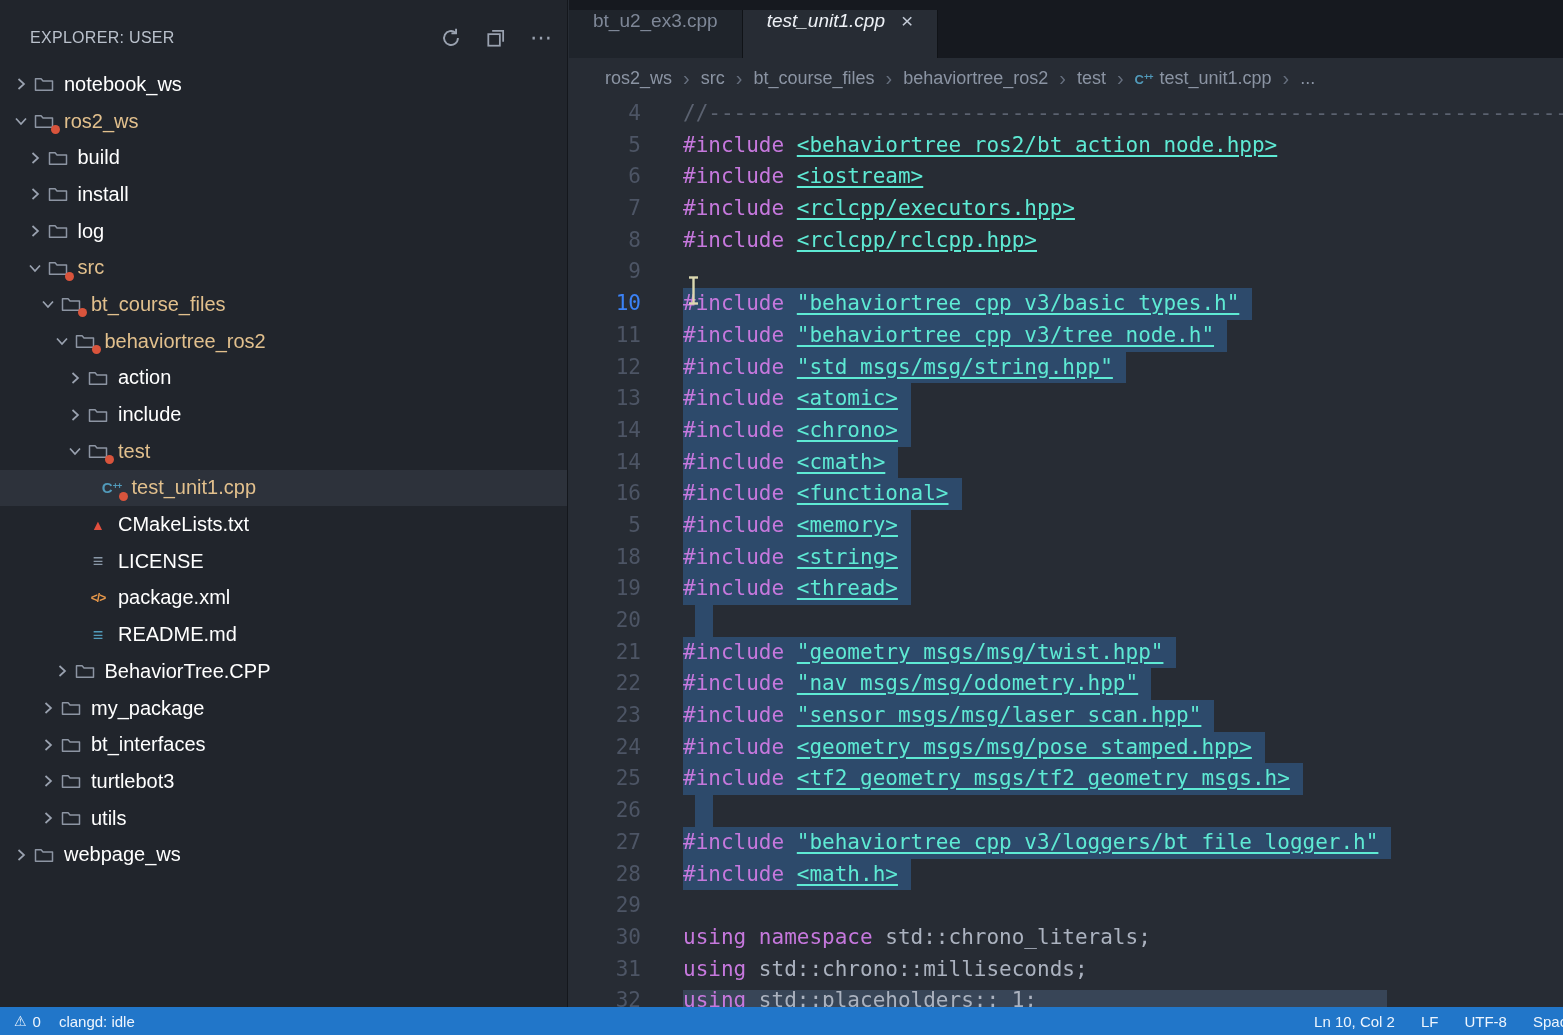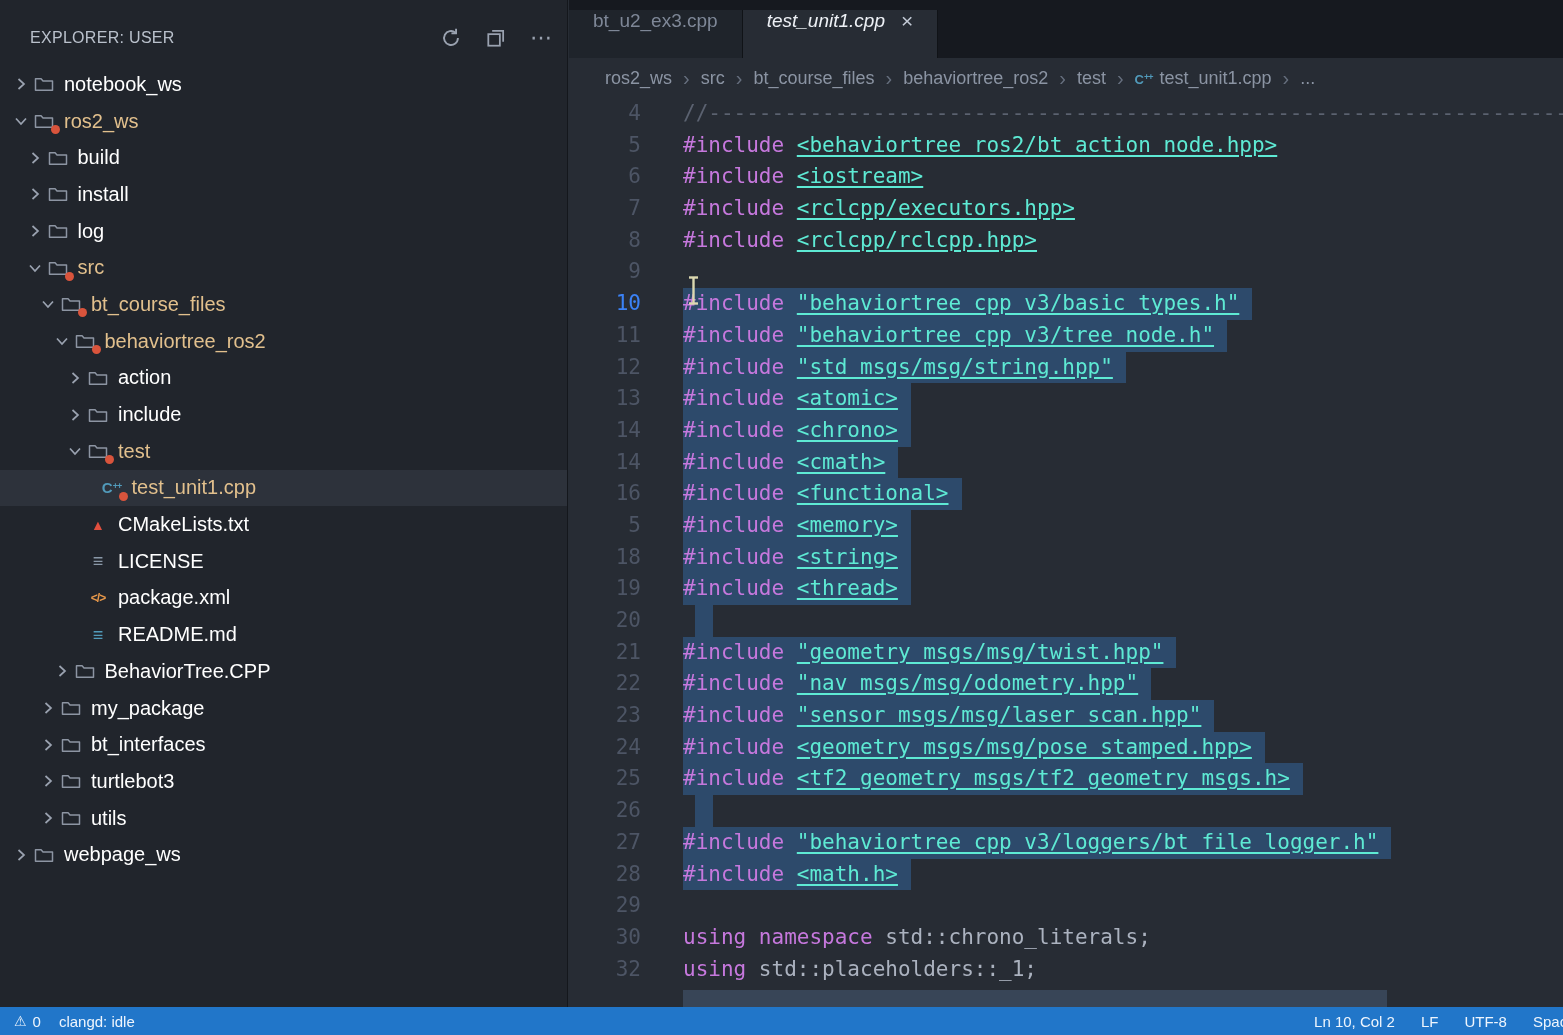--- a/index.html
+++ b/index.html
@@ -458,20 +458,21 @@
         <div class="crow"><span class="ln">21</span><span class="ltxt lsel"><span class="tk-d">#include </span><span class="tk-s">"geometry_msgs/msg/twist.hpp"</span></span></div>
         <div class="crow"><span class="ln">22</span><span class="ltxt lsel"><span class="tk-d">#include </span><span class="tk-s">"nav_msgs/msg/odometry.hpp"</span></span></div>
         <div class="crow"><span class="ln">23</span><span class="ltxt lsel"><span class="tk-d">#include </span><span class="tk-s">"sensor_msgs/msg/laser_scan.hpp"</span></span></div>
         <div class="crow"><span class="ln">24</span><span class="ltxt lsel"><span class="tk-d">#include </span><span class="tk-s">&lt;geometry_msgs/msg/pose_stamped.hpp&gt;</span></span></div>
         <div class="crow"><span class="ln">25</span><span class="ltxt lsel"><span class="tk-d">#include </span><span class="tk-s">&lt;tf2_geometry_msgs/tf2_geometry_msgs.h&gt;</span></span></div>
         <div class="crow"><span class="ln">26</span><span class="ltxt"></span><span class="selmark"></span></div>
         <div class="crow"><span class="ln">27</span><span class="ltxt lsel"><span class="tk-d">#include </span><span class="tk-s">"behaviortree_cpp_v3/loggers/bt_file_logger.h"</span></span></div>
         <div class="crow"><span class="ln">28</span><span class="ltxt lsel"><span class="tk-d">#include </span><span class="tk-s">&lt;math.h&gt;</span></span></div>
         <div class="crow"><span class="ln">29</span><span class="ltxt"></span></div>
         <div class="crow"><span class="ln">30</span><span class="ltxt"><span class="tk-k">using </span><span class="tk-k">namespace </span><span class="tk-p">std::chrono_literals;</span></span></div>
+        <div class="crow"><span class="ln">31</span><span class="ltxt"><span class="tk-k">using </span><span class="tk-p">std::chrono::milliseconds;</span></span></div>
         <div class="crow"><span class="ln">32</span><span class="ltxt"><span class="tk-k">using </span><span class="tk-p">std::placeholders::_1;</span></span></div>
       </div>
     <div class="mouse-cursor">
       <svg width="17" height="31" viewBox="0 0 17 31">
           <g fill="none" stroke="#dcd8b0" stroke-width="2.4">
             <path d="M4 2.5 h9"></path>
             <path d="M8.5 2.5 v26"></path>
             <path d="M4 28.5 h9"></path>
           </g>
         </svg>

